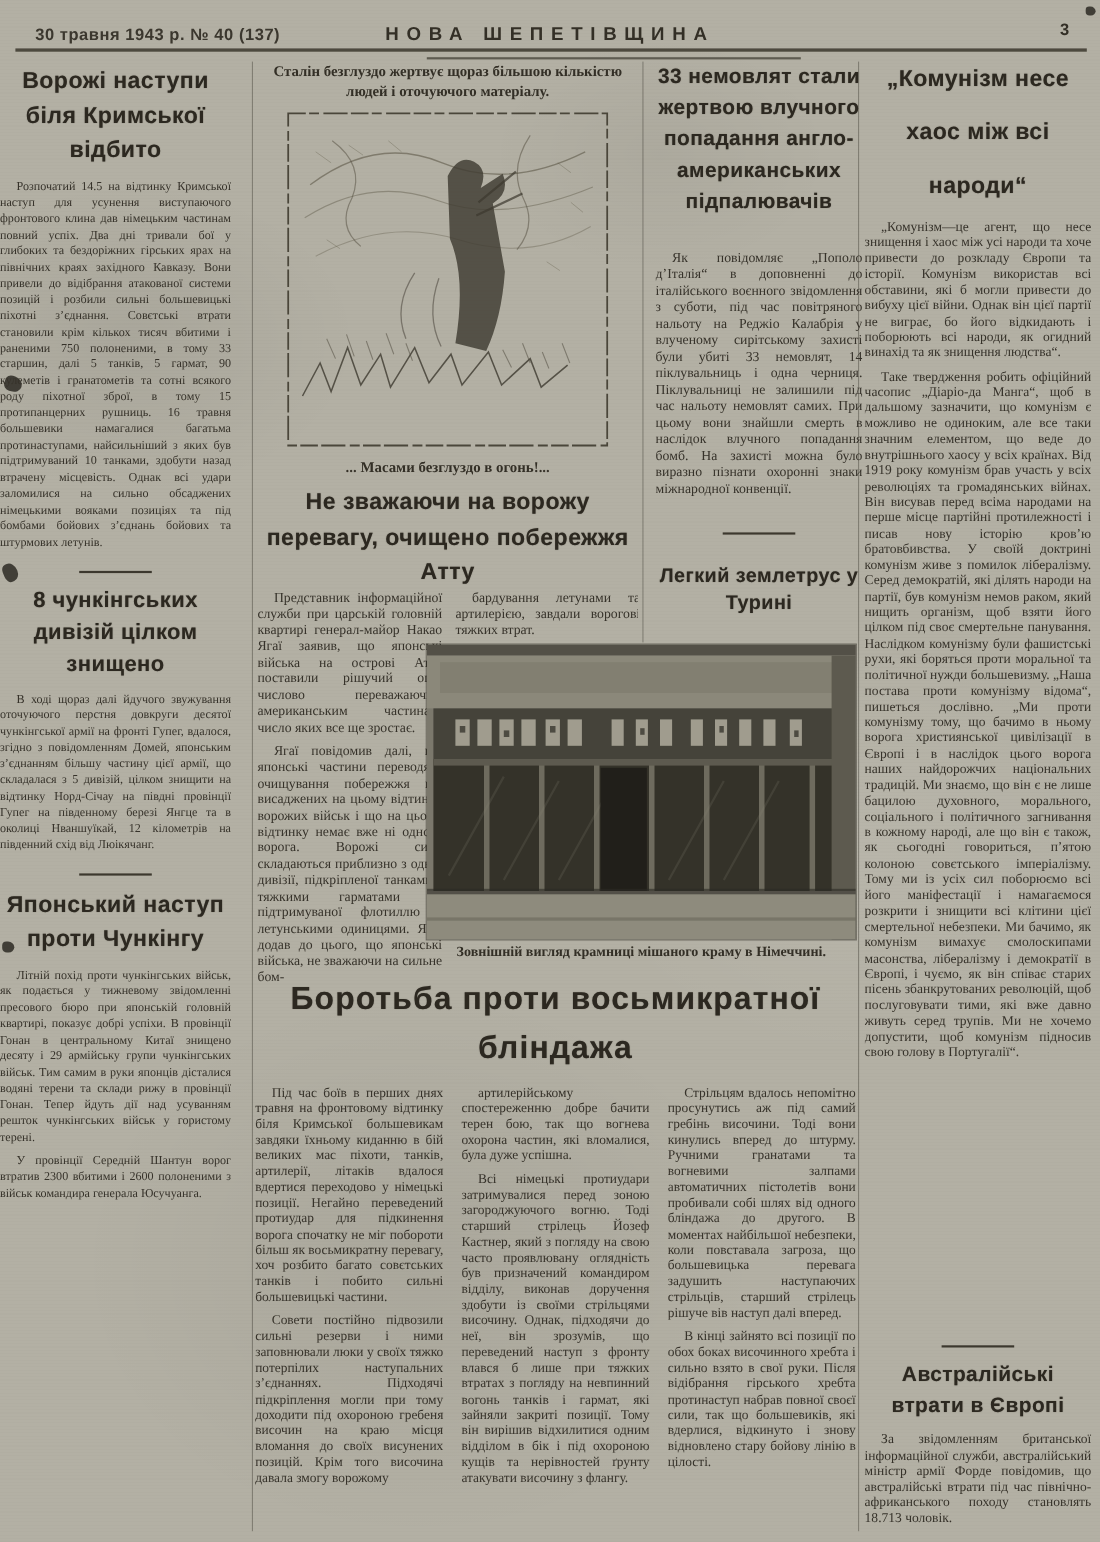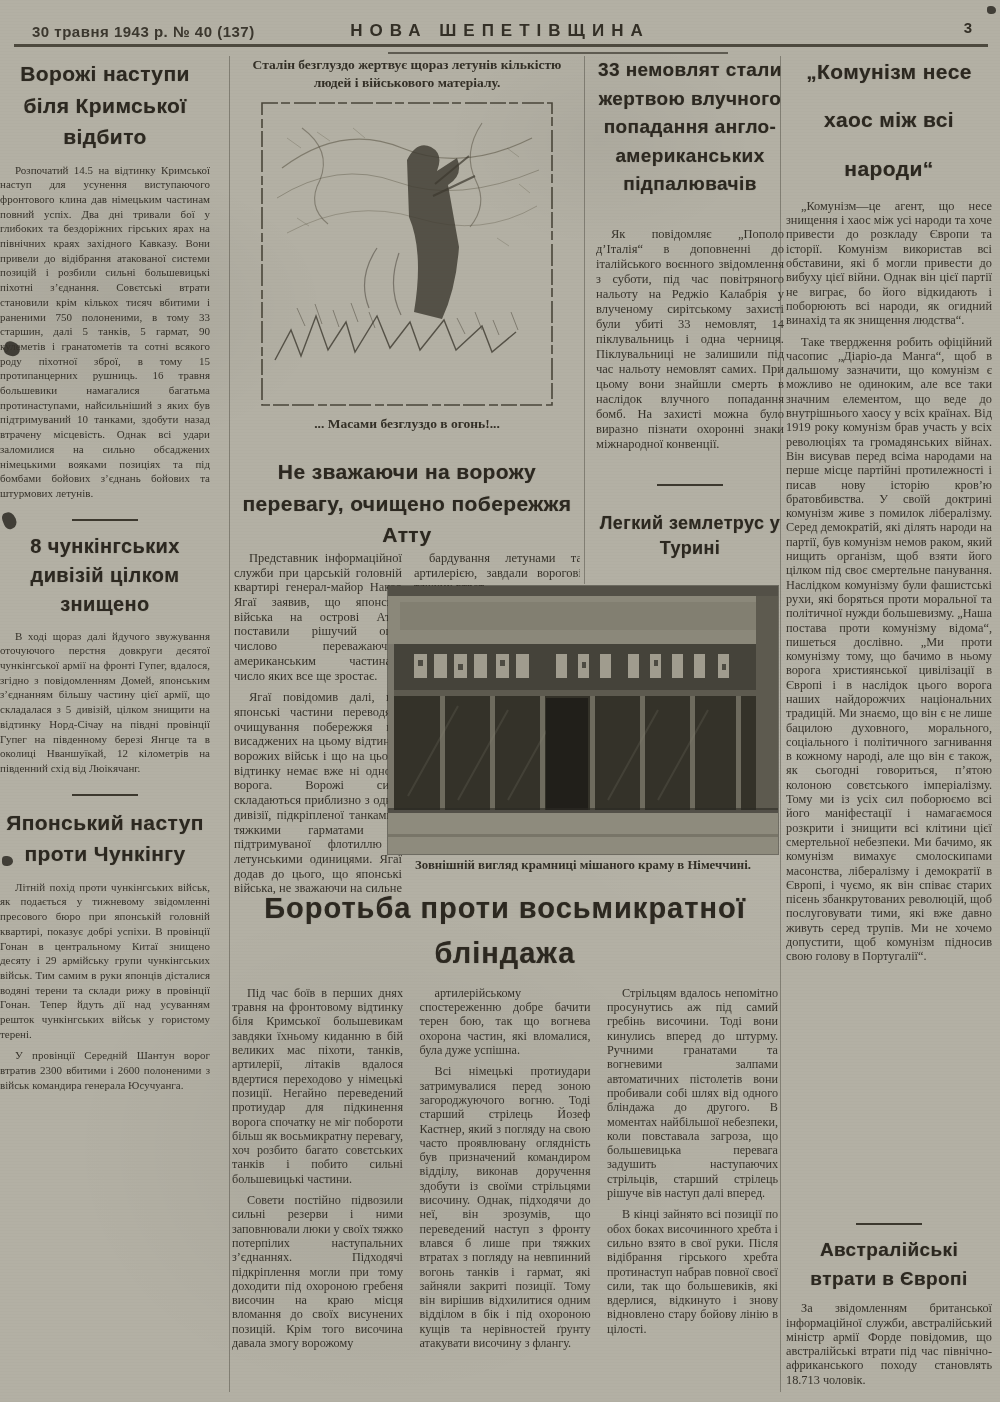--- a/index.html
+++ b/index.html
@@ -76,21 +76,21 @@
     <div style="height:10px;"></div>
     <p>В ході щораз далі йдучого звужування оточуючого перстня довкруги десятої чункінгської армії на фронті Гупег, вдалося, згідно з повідомленням Домей, японським з’єднанням більшу частину цієї армії, що складалася з 5 дивізій, цілком знищити на відтинку Норд-Січау на півдні провінції Гупег на південному березі Янгце та в околиці Нваншуїкай, 12 кілометрів на південний схід від Люікячанг.</p>
     <div class="divider"></div>
     <h2 class="hl hl-a">Японський наступ проти Чункінгу</h2>
     <div style="height:10px;"></div>
     <p>Літній похід проти чункінгських військ, як подається у тижневому звідомленні пресового бюро при японській головній квартирі, показує добрі успіхи. В провінції Гонан в центральному Китаї знищено десяту і 29 армійську групи чункінгських військ. Тим самим в руки японців дісталися водяні терени та склади рижу в провінції Гонан. Тепер йдуть дії над усуванням решток чункінгських військ у гористому терені.</p>
     <p>У провінції Середній Шантун ворог втратив 2300 вбитими і 2600 полоненими з військ командира генерала Юсучуанга.</p>
   </div>
 
   <div class="col t2 bodytext" style="left:234px;top:56px;width:346px;height:838px;">
-    <div class="capt" style="font-size:13.5px;line-height:1.35;">Сталін безглуздо жертвує щораз летунів кількістю людей і військового матеріалу.</div>
+    <div class="capt" style="font-size:13.5px;line-height:1.35;">Сталін безглуздо жертвує щораз більшою кількістю людей і оточуючого матеріалу.</div>
     <div class="illus-wrap">
       <svg width="300" height="312" viewBox="0 0 300 312">
         <rect x="5" y="5" width="290" height="302" fill="none" stroke="#4a463a" stroke-width="1.6" stroke-dasharray="16 3 9 4 22 3"></rect>
         <path d="M25,70 Q85,25 145,50 T275,40" stroke="#55503f" stroke-width="1.2" fill="none" opacity=".55"></path>
         <path d="M20,100 Q80,62 140,84 T282,72" stroke="#55503f" stroke-width="1" fill="none" opacity=".4"></path>
         <path d="M30,135 Q95,100 160,120 T280,108" stroke="#5a5443" stroke-width="1" fill="none" opacity=".35"></path>
         <path d="M45,30 q30,22 18,52 q-14,26 8,44" stroke="#514c3d" stroke-width="1.1" fill="none" opacity=".5"></path>
         <path d="M225,25 q-20,30 -6,58 q12,24 -6,46" stroke="#514c3d" stroke-width="1.1" fill="none" opacity=".5"></path>
         <path d="M150,62 q10,-20 24,-13 q13,7 6,24 l20,-13 q7,17 -9,27 l11,62 q-3,42 -17,72 l-28,-7 q10,-60 -5,-95 z" fill="#403c32" opacity=".82"></path>
         <path d="M178,86 l34,-28 m-36,40 l42,-20" stroke="#3c382e" stroke-width="2" opacity=".7"></path>
@@ -99,21 +99,21 @@
         <path d="M22,282 q60,-14 120,-4 q70,10 136,-8" stroke="#45403" stroke-width="1" fill="none" opacity=".45"></path>
         <g stroke="#4b463a" stroke-width="1" opacity=".5">
           <path d="M40,210 l8,18 M58,206 l7,20 M76,212 l6,17 M94,205 l7,19 M112,214 l6,16"></path>
           <path d="M200,220 l8,16 M218,214 l7,18 M236,222 l6,15 M254,214 l7,18"></path>
         </g>
         <g stroke="#57523f" stroke-width=".8" opacity=".35">
           <path d="M30,40 l14,10 M60,34 l13,9 M96,30 l12,10 M250,50 l12,9 M262,86 l11,9 M40,120 l12,8 M240,140 l12,8"></path>
         </g>
       </svg>
     </div>
-    <div class="capt" style="font-size:13.5px;margin-bottom:24px;">... Масами безглуздо в огонь!...</div>
+    <div class="capt" style="font-size:13.5px;margin-bottom:8px;">... Масами безглуздо в огонь!...</div>
     <h2 class="hl hl-a">Не зважаючи на ворожу перевагу, очищено побережжя Атту</h2>
     <div style="height:9px;"></div>
     <div class="two-col">
       <div class="subcol">
         <p>Представник інформаційної служби при царській головній квартирі генерал-майор Накао Ягаї заявив, що японські війська на острові Атту поставили рішучий опір числово переважаючим американським частинам, число яких все ще зростає.</p>
         <p>Ягаї повідомив далі, що японські частини переводять очищування побережжя від висаджених на цьому відтинку ворожих військ і що на цьому відтинку немає вже ні одного ворога. Ворожі сили складаються приблизно з одної дивізії, підкріпленої танками і тяжкими гарматами та підтримуваної флотиллю і летунськими одиницями. Ягаї додав до цього, що японські війська, не зважаючи на сильне бом-</p>
       </div>
       <div class="subcol">
         <p>бардування летунами та артилерією, завдали ворогові тяжких втрат.</p>
         <div class="divider"></div>

